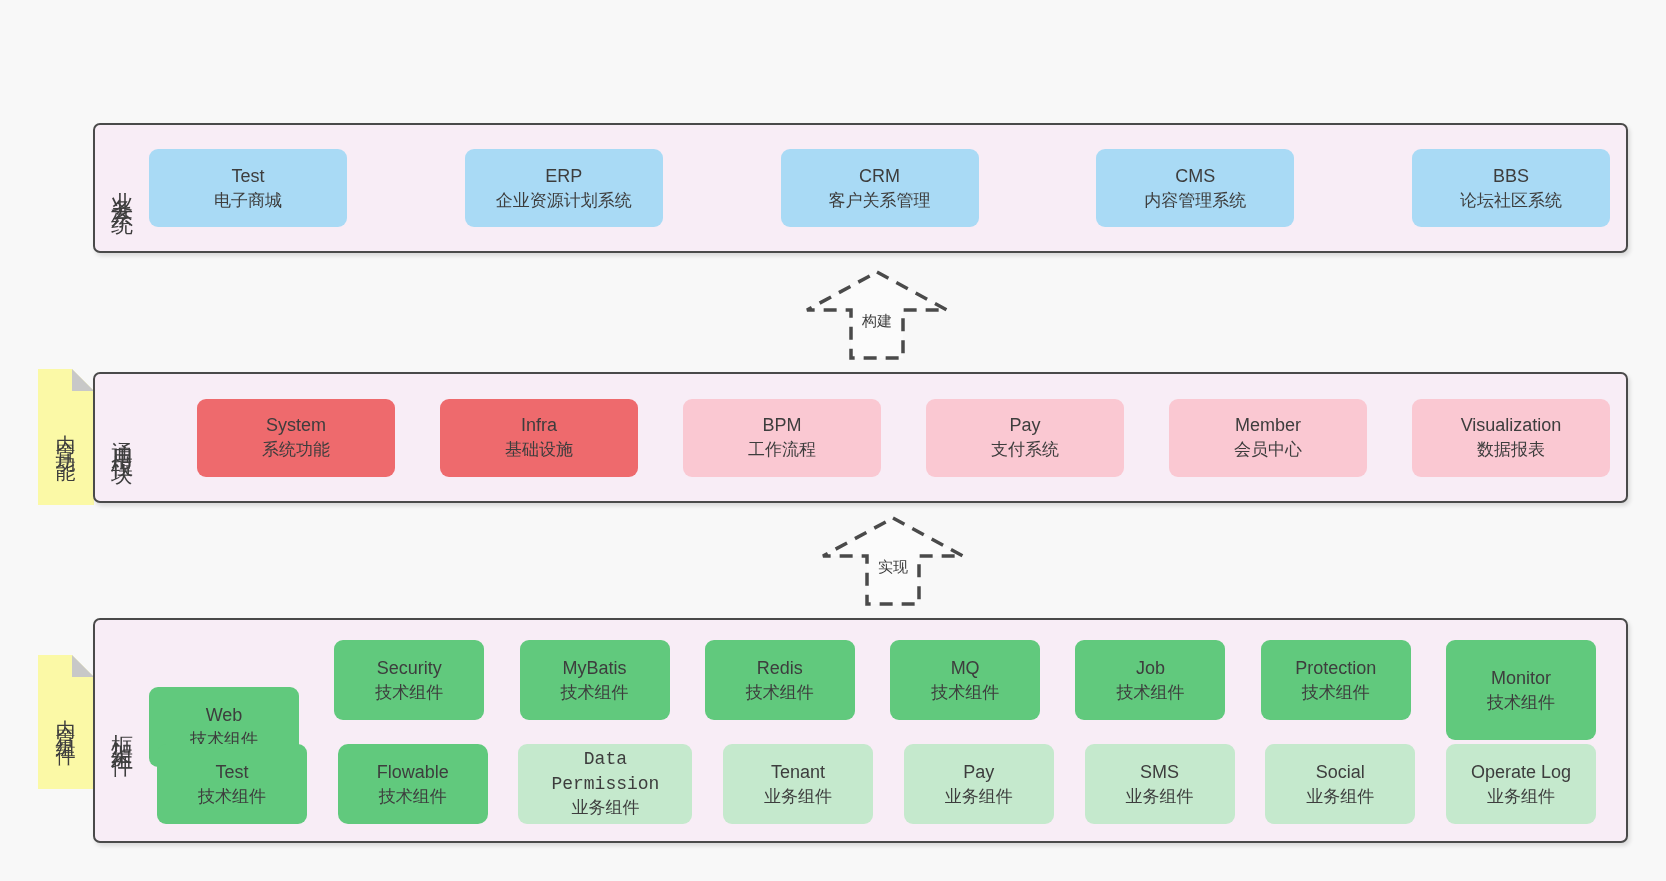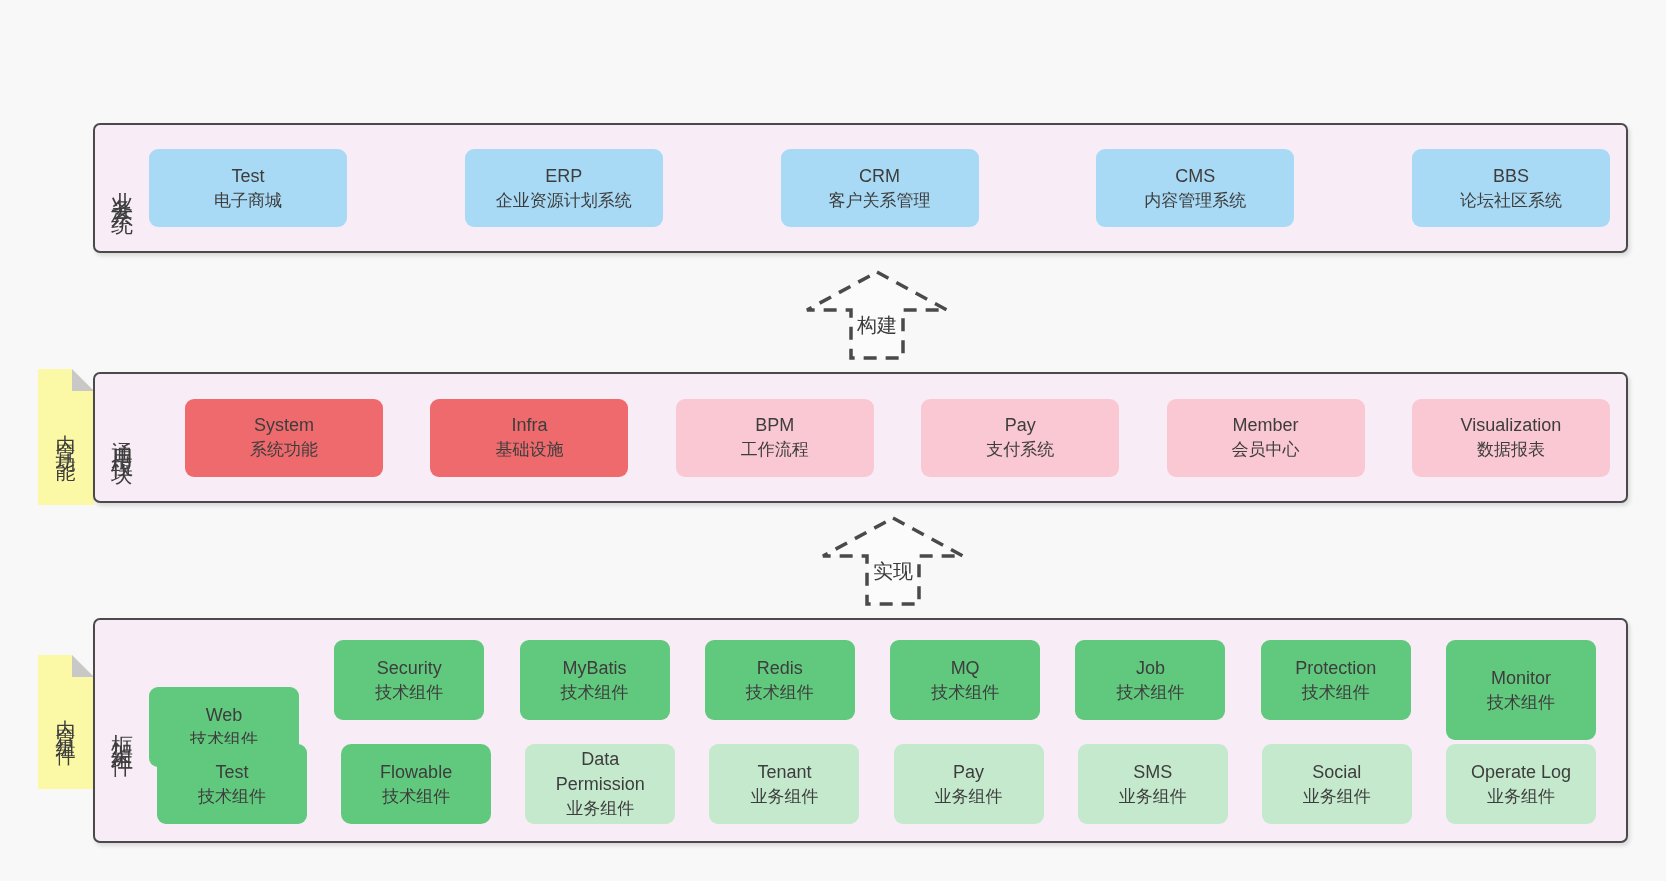--- a/index.html
+++ b/index.html
@@ -35,21 +35,21 @@
   .note{position:absolute; background:var(--note-yellow);
         clip-path:polygon(0 0, calc(100% - 22px) 0, 100% 22px, 100% 100%, 0 100%);
         display:flex; align-items:center; justify-content:center;}
   .note .vlabel{font-size:20px; letter-spacing:9px;}
   .note-fold{position:absolute; top:0; right:0; width:22px; height:22px;
         background:var(--note-fold); clip-path:polygon(0 0, 100% 100%, 0 100%);}
 
   .arrow{position:absolute; width:160px; height:112px;}
   .arrow svg{position:absolute; left:0; top:0; overflow:visible;}
   .arrow-label{position:absolute; left:50%; top:44px; transform:translateX(-50%);
-        font-size:20px; background:var(--arrow-fill); padding:0 3px; white-space:nowrap;}
+        font-size:15px; background:var(--arrow-fill); padding:0 3px; white-space:nowrap;}
 </style>
 </head>
 <body>
 
 <div class="canvas">
     <div class="band" style="left: 93px; top: 123px; width: 1535px; height: 130px;">
       <div class="band-label">
         <span class="vlabel">业务系统</span>
       </div>
       <div class="row row-centered" style="left: 54px; right: 16px;">
@@ -76,21 +76,21 @@
       </div>
     </div>
     <div class="note" style="left: 38px; top: 369px; width: 56px; height: 136px;">
       <span class="vlabel">内置功能</span>
     </div>
     <div class="note-fold" style="left: 72px; top: 369px; position: absolute;"></div>
     <div class="band" style="left: 93px; top: 372px; width: 1535px; height: 131px;">
       <div class="band-label">
         <span class="vlabel">通用模块</span>
       </div>
-      <div class="row row-centered" style="left: 54px; right: 16px; padding-left: 36px;">
+      <div class="row row-centered" style="left: 66px; right: 16px; padding-left: 36px;">
         <div class="box v-red" style="width: 198px; height: 78px;">
           <span class="box-name">System</span>
           <span class="box-sub">系统功能</span>
         </div>
         <div class="box v-red" style="width: 198px; height: 78px;">
           <span class="box-name">Infra</span>
           <span class="box-sub">基础设施</span>
         </div>
         <div class="box v-pink" style="width: 198px; height: 78px;">
           <span class="box-name">BPM</span>
@@ -154,21 +154,21 @@
       </div>
       <div class="row" style="left: 62px; right: 30px; top: 124px;">
         <div class="box v-green" style="width: 150px; height: 80px;">
           <span class="box-name">Test</span>
           <span class="box-sub">技术组件</span>
         </div>
         <div class="box v-green" style="width: 150px; height: 80px; border-radius: 10px;">
           <span class="box-name">Flowable</span>
           <span class="box-sub">技术组件</span>
         </div>
-        <div class="box v-light-green" style="width: 150px; height: 80px;">
+        <div class="box v-light-green" style="width: 174px; height: 80px; font-family: Liberation Mono, monospace;">
           <span class="box-name">Data Permission</span>
           <span class="box-sub">业务组件</span>
         </div>
         <div class="box v-light-green" style="width: 150px; height: 80px;">
           <span class="box-name">Tenant</span>
           <span class="box-sub">业务组件</span>
         </div>
         <div class="box v-light-green" style="width: 150px; height: 80px;">
           <span class="box-name">Pay</span>
           <span class="box-sub">业务组件</span>

